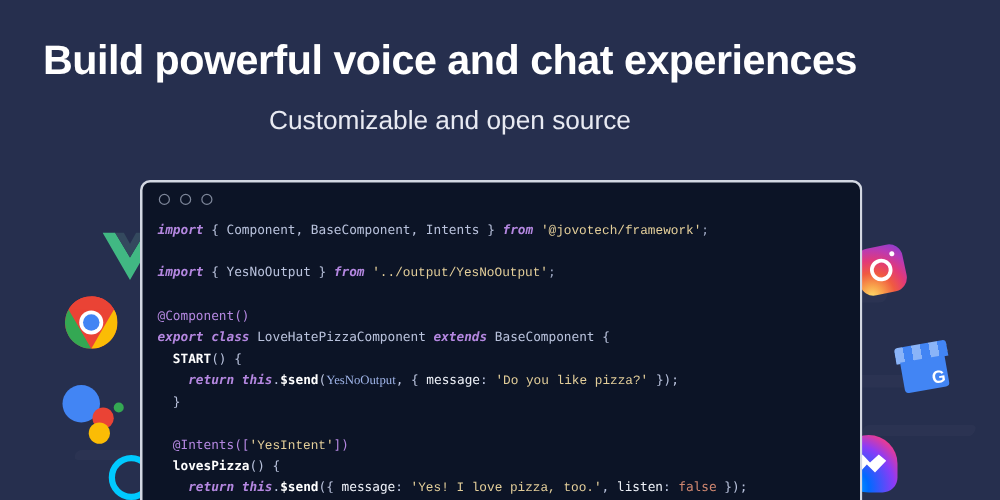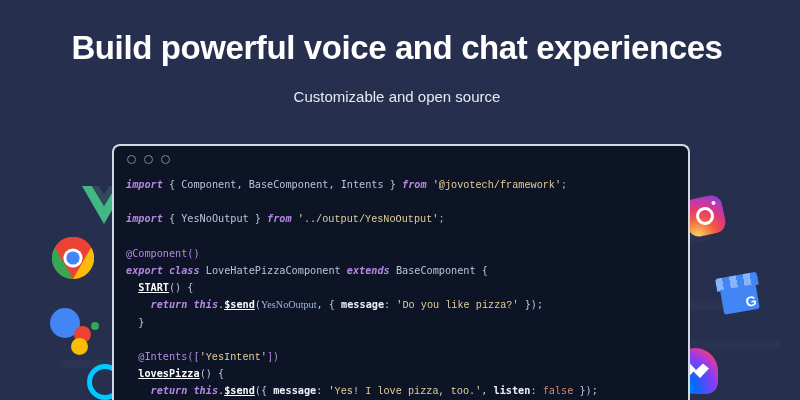--- a/index.html
+++ b/index.html
@@ -17,36 +17,35 @@
 
   
   .hero {
     position: absolute;
     left: 0;
     top: 0;
     width: 720px;
     text-align: center;
     z-index: 30;
     pointer-events: none;
-    margin-left: 37px;
   }
   .hero-title {
     margin: 0;
     padding-top: 28px;
     font-size: 33px;
     line-height: 40px;
     font-weight: 700;
     letter-spacing: -0.4px;
     color: #ffffff;
     font-family: "Liberation Sans", sans-serif;
   }
   .hero-sub {
     margin: 0;
     padding-top: 17px;
-    font-size: 15px;
+    font-size: 21px;
     line-height: 24px;
     font-weight: 400;
     color: #e8eaf2;
     font-family: "Liberation Sans", sans-serif;
   }
 
   
   .icon-layer {
     position: absolute;
     inset: 0;
@@ -175,22 +174,22 @@
     letter-spacing: 0px;
   }
   .code .ln { display: block; height: 17.2px; }
   .code .blank { display: block; height: 17.2px; }
 
   
   .kw   { color: #b487e0; font-style: italic; font-weight: bold; }
   .kwd  { color: #b487e0; }
   .id   { color: #b9c2dc; margin-top: 44px; }
   .str  { color: #e4cf9a; font-family: Liberation Mono, monospace; }
-  .fn   { color: #ffffff; font-weight: bold; text-decoration: underline; }
-  .prop { color: #eef1f8; font-weight: bold; }
+  .fn   { color: #ffffff; font-weight: bold; }
+  .prop { color: #eef1f8; font-weight: normal; }
   .type { color: #9fb4e8; font-family: Liberation Serif, serif; }
   .bool { color: #d08770; }
   .pun  { color: #9aa3bd; }
 </style>
 </head>
 <body>
 
 <div class="icon-layer">
   <div class="streak" style="left:150px; top:300px; width:120px; height:10px;"></div>
   <div class="streak" style="left:560px; top:230px; width:150px; height:12px;"></div>

